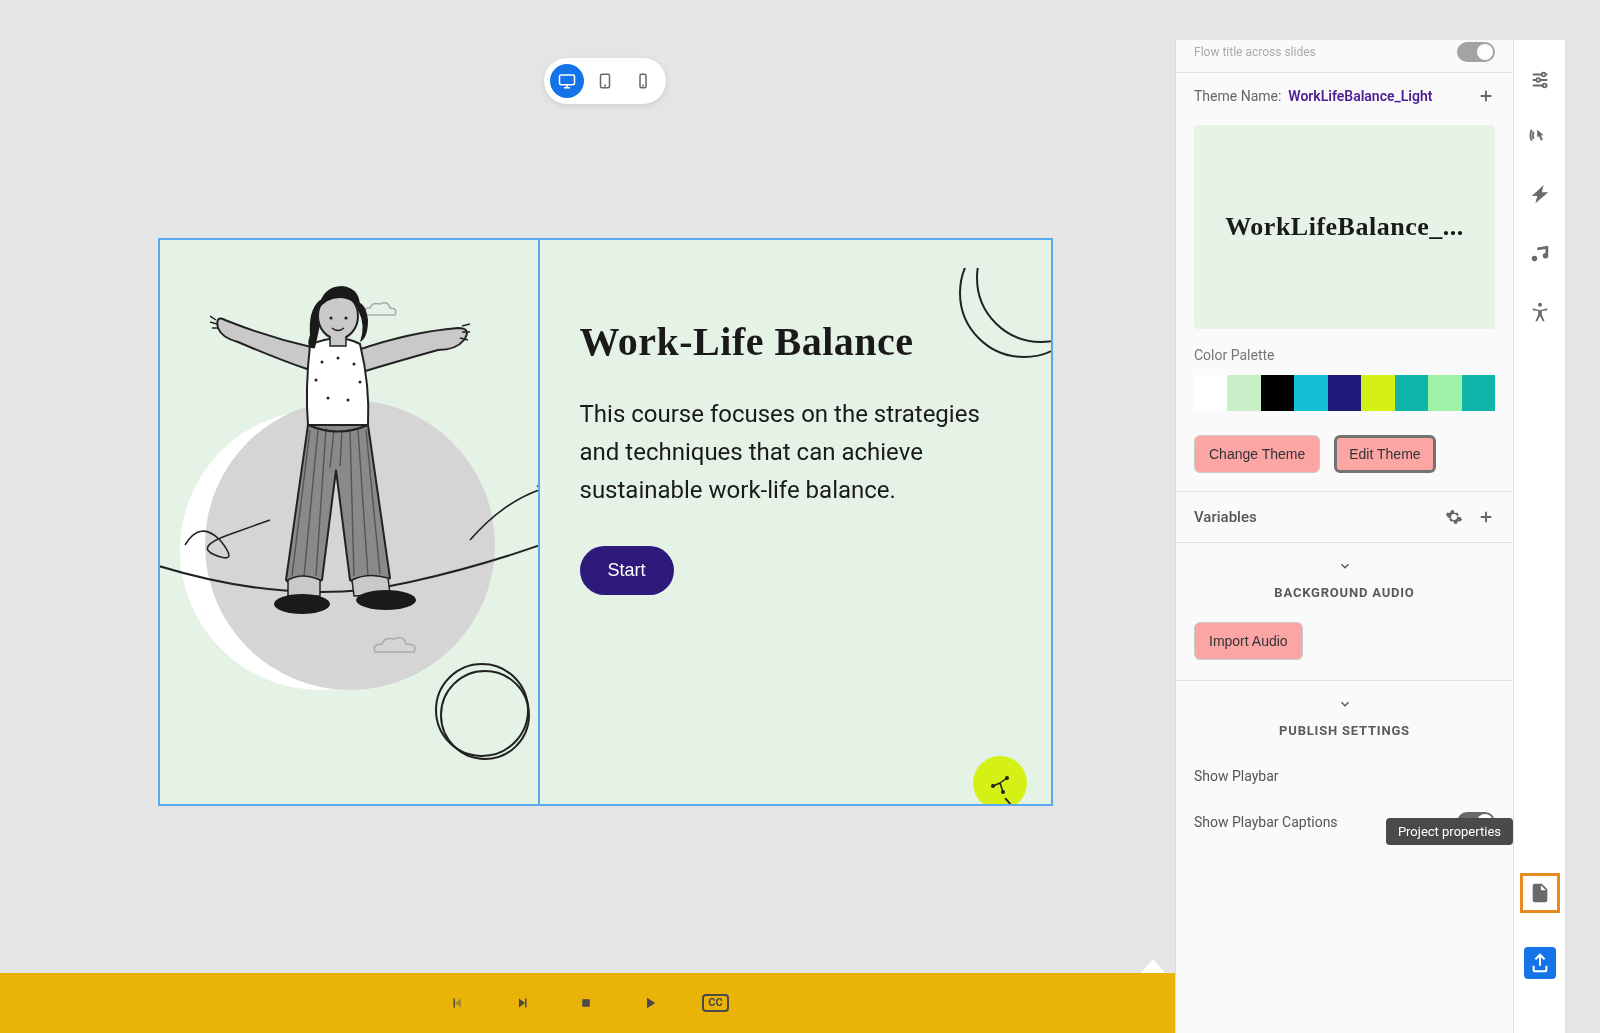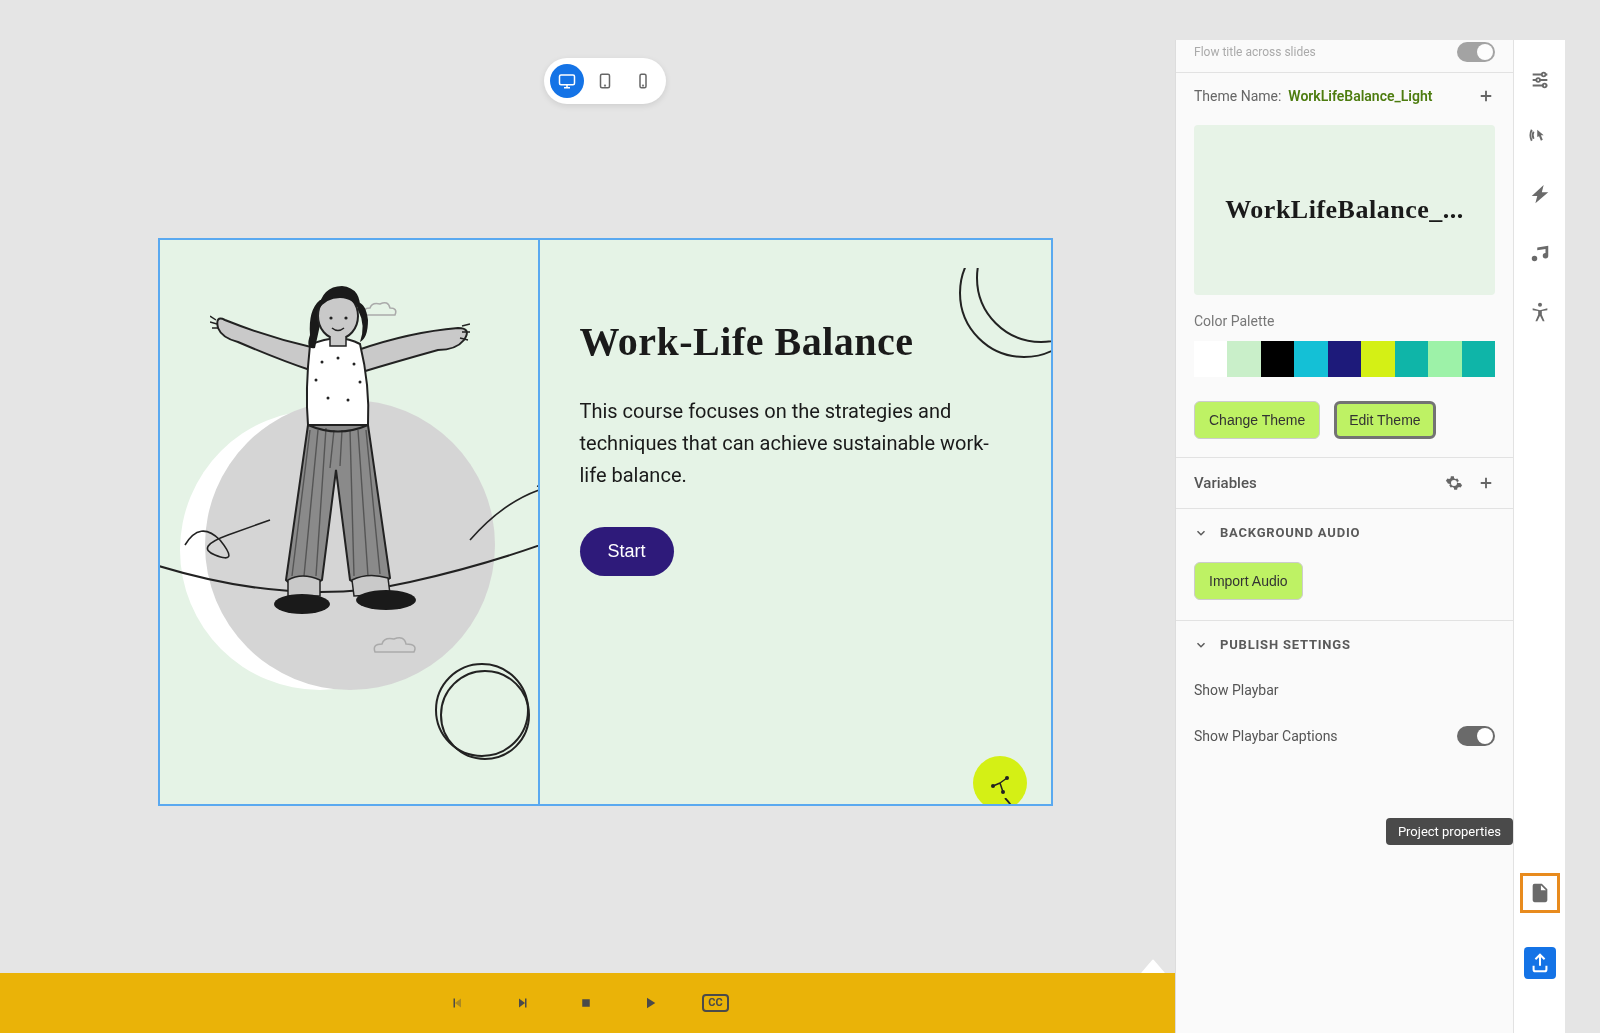--- a/index.html
+++ b/index.html
@@ -28,56 +28,56 @@
   .cloud2 { position: absolute; top: 395px; left: 210px; }
   
   .tightrope { position: absolute; top: 300px; left: -10px; width: 420px; height: 80px; }
   .loop-scribble { position: absolute; top: 275px; left: 20px; width: 100px; height: 60px; }
   .swoop-arrow { position: absolute; top: 240px; left: 305px; width: 100px; height: 70px; }
   
   .wire-circle-outline { position: absolute; width: 90px; height: 90px; border: 2px solid #222; border-radius: 50%; top: 430px; left: 280px; }
   .wire-circle-outline2 { position: absolute; width: 94px; height: 94px; border: 2px solid #222; border-radius: 50%; top: 423px; left: 275px; }
   
   .slide-title { font-family: Georgia, serif; font-size: 40px; font-weight: 700; color: #1a1a1a; margin-bottom: 30px; letter-spacing: 0.5px; }
-  .slide-body { font-size: 20px; color: #1a1a1a; line-height: 1.6; margin-bottom: 20px; }
+  .slide-body { font-size: 24px; color: #1a1a1a; line-height: 1.6; margin-bottom: 20px; }
   .slide-start-btn { background: #2e1a7a; color: #fff; border: none; padding: 14px 28px; border-radius: 28px; font-size: 18px; cursor: pointer; margin-top: 16px; }
   
   .corner-circle { position: absolute; top: -40px; right: -38px; width: 130px; height: 130px; border: 2px solid #222; border-radius: 50%; }
   .corner-circle2 { position: absolute; top: -55px; right: -55px; width: 130px; height: 130px; border: 2px solid #222; border-radius: 50%; }
   
   .flower { position: absolute; bottom: -6px; right: 24px; }
   .flower-head { width: 54px; height: 54px; background: #d4f015; border-radius: 50%; position: relative; }
   .flower-stem { position: absolute; width: 50px; height: 55px; top: 42px; left: 22px; }
   
   .playback-bar { height: 60px; background: #eab308; display: flex; align-items: center; justify-content: center; gap: 40px; position: relative; margin-left: -35px; margin-right: 0; }
   .playback-bar .up-arrow { position: absolute; right: 10px; top: -14px; width: 24px; height: 14px; background: #fff; clip-path: polygon(50% 0, 100% 100%, 0 100%); box-shadow: 0 -1px 2px rgba(0,0,0,0.1); }
   .pb-btn { background: none; border: none; cursor: pointer; color: #4a4a4a; width: 24px; height: 24px; display:flex; align-items:center; justify-content:center;}
   .pb-btn svg { width: 18px; height: 18px; }
   .cc-badge { border: 2px solid #4a4a4a; border-radius: 4px; padding: 2px 4px; font-size: 11px; font-weight: 700; color: #4a4a4a; line-height: 10px; }
   
   .sidebar { width: 338px; background: #fafafa; border-left: 1px solid #ddd; overflow-y: auto; position: relative; }
   .section { border-bottom: 1px solid #e2e2e2; }
   .section-row { padding: 14px 18px; display: flex; align-items: center; justify-content: space-between; font-size: 14px; color: #555; }
-  .section-header { padding: 16px 18px; display: flex; align-items: center; gap: 12px; font-size: 13px; font-weight: 700; letter-spacing: 0.8px; color: #5a5a5a; text-transform: uppercase; }
+  .section-header { padding: 16px 18px; display: flex; align-items: center; gap: 12px; font-size: 13px; font-weight: 700; letter-spacing: 0.8px; color: #5a5a5a; text-transform: uppercase; flex-direction: column; }
   .section-header .chev { width: 14px; height: 14px; }
   
   .theme-name-row { padding: 14px 18px; font-size: 14px; color: #666; display:flex; align-items:center; justify-content:space-between;}
-  .theme-name-row b { color: #4d7c0f; font-weight: 600; }
+  .theme-name-row b { color: #4c1d95; font-weight: 600; }
   .plus-btn { width:18px; height:18px; color:#666; cursor:pointer; }
   
   .gear-btn { width:18px; height:18px; color:#666; cursor:pointer; }
   
-  .theme-preview { margin: 6px 18px 14px; height: 170px; background: #e7f3e7; border-radius: 4px; display: flex; align-items: center; justify-content: center; font-family: Georgia, serif; font-size: 26px; font-weight: 700; color: #1a1a1a; letter-spacing: 0.5px;}
+  .theme-preview { margin: 6px 18px 14px; height: 204px; background: #e7f3e7; border-radius: 4px; display: flex; align-items: center; justify-content: center; font-family: Georgia, serif; font-size: 26px; font-weight: 700; color: #1a1a1a; letter-spacing: 0.5px;}
   
   .palette-label { padding: 4px 18px; font-size: 14px; color: #777; }
   .palette { margin: 8px 18px 0; display: flex; height: 36px; }
   .swatch { flex: 1; }
   
   .theme-buttons { padding: 24px 18px 18px; display: flex; gap: 14px; }
-  .btn { background: #bef264; border: 1px solid #ccc; border-radius: 6px; padding: 10px 14px; font-size: 14px; color: #333; cursor: pointer; }
+  .btn { background: #fca5a5; border: 1px solid #ccc; border-radius: 6px; padding: 10px 14px; font-size: 14px; color: #333; cursor: pointer; }
   .btn-highlight { border: 3px solid #737373; padding: 8px 12px; }
   
   .vars-row { padding: 16px 18px; display:flex; align-items:center; justify-content:space-between; }
   .vars-row .label { font-size: 15px; color: #555; font-weight: 500; }
   .vars-icons { display:flex; gap: 14px; align-items:center; }
   
   .import-btn-wrap { padding: 6px 18px 20px; }
   
   .toggle { position: relative; width: 38px; height: 20px; background: #ccc; border-radius: 10px; }
   .toggle .knob { position: absolute; width: 16px; height: 16px; background: #fff; border-radius: 50%; top: 2px; left: 2px; transition: left 0.2s; }

